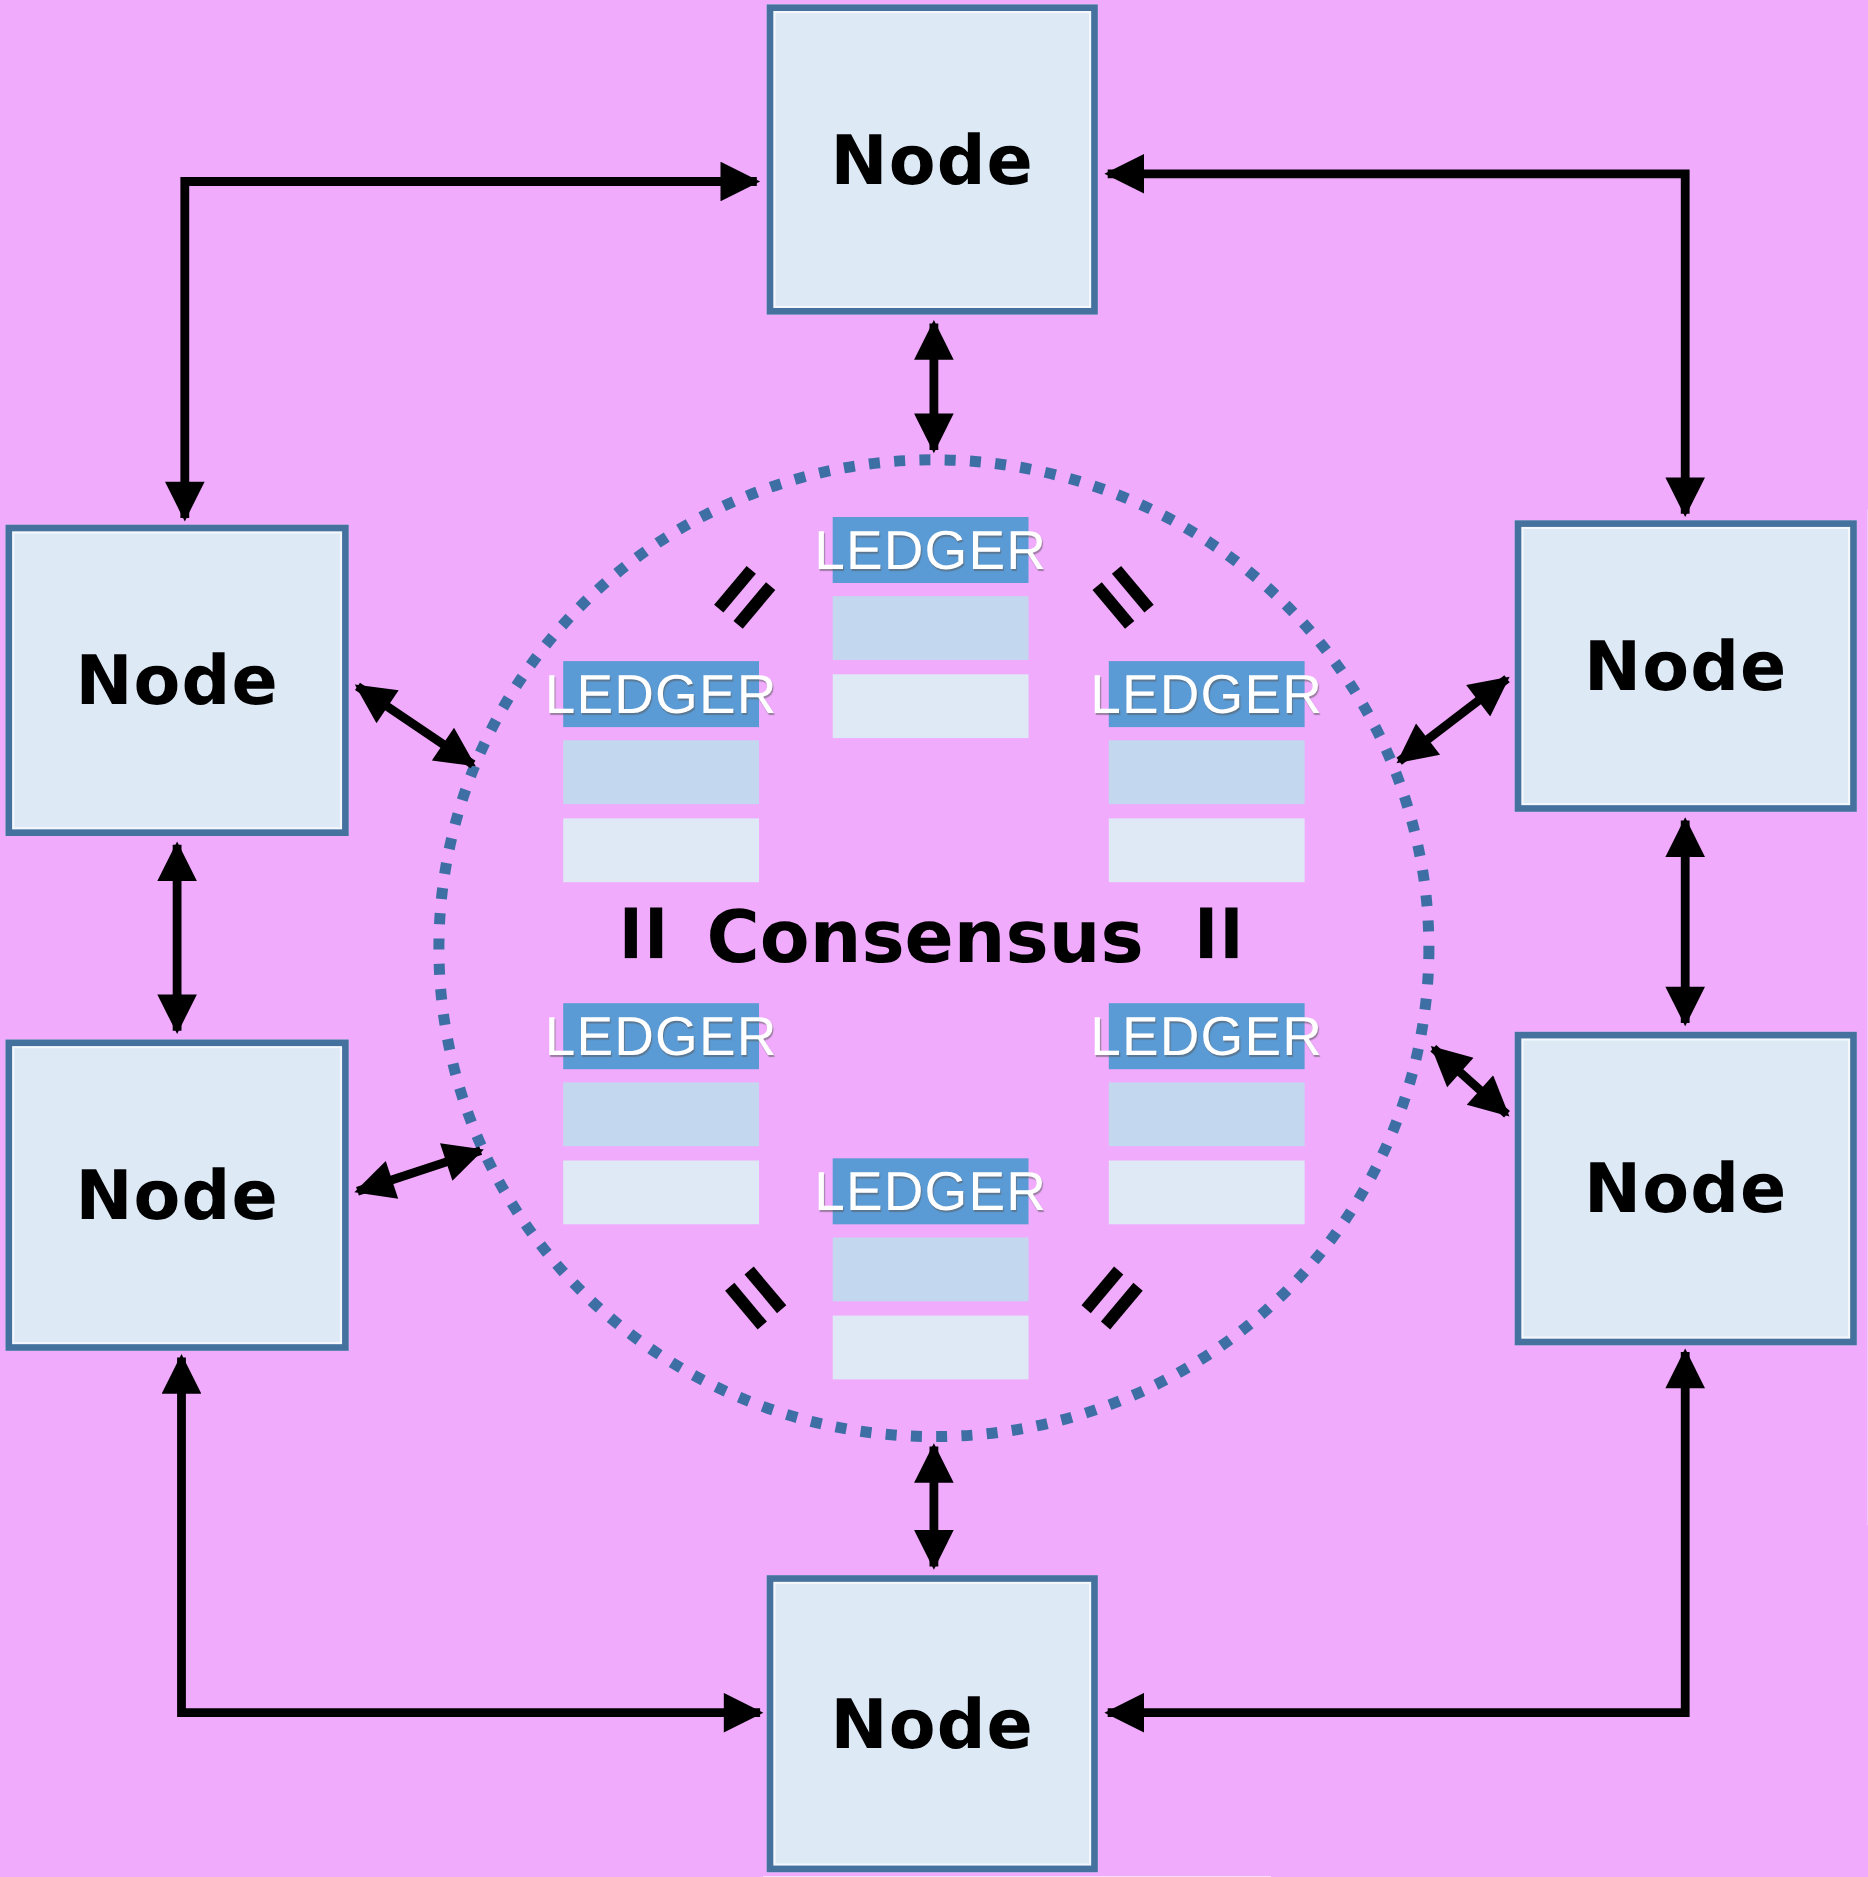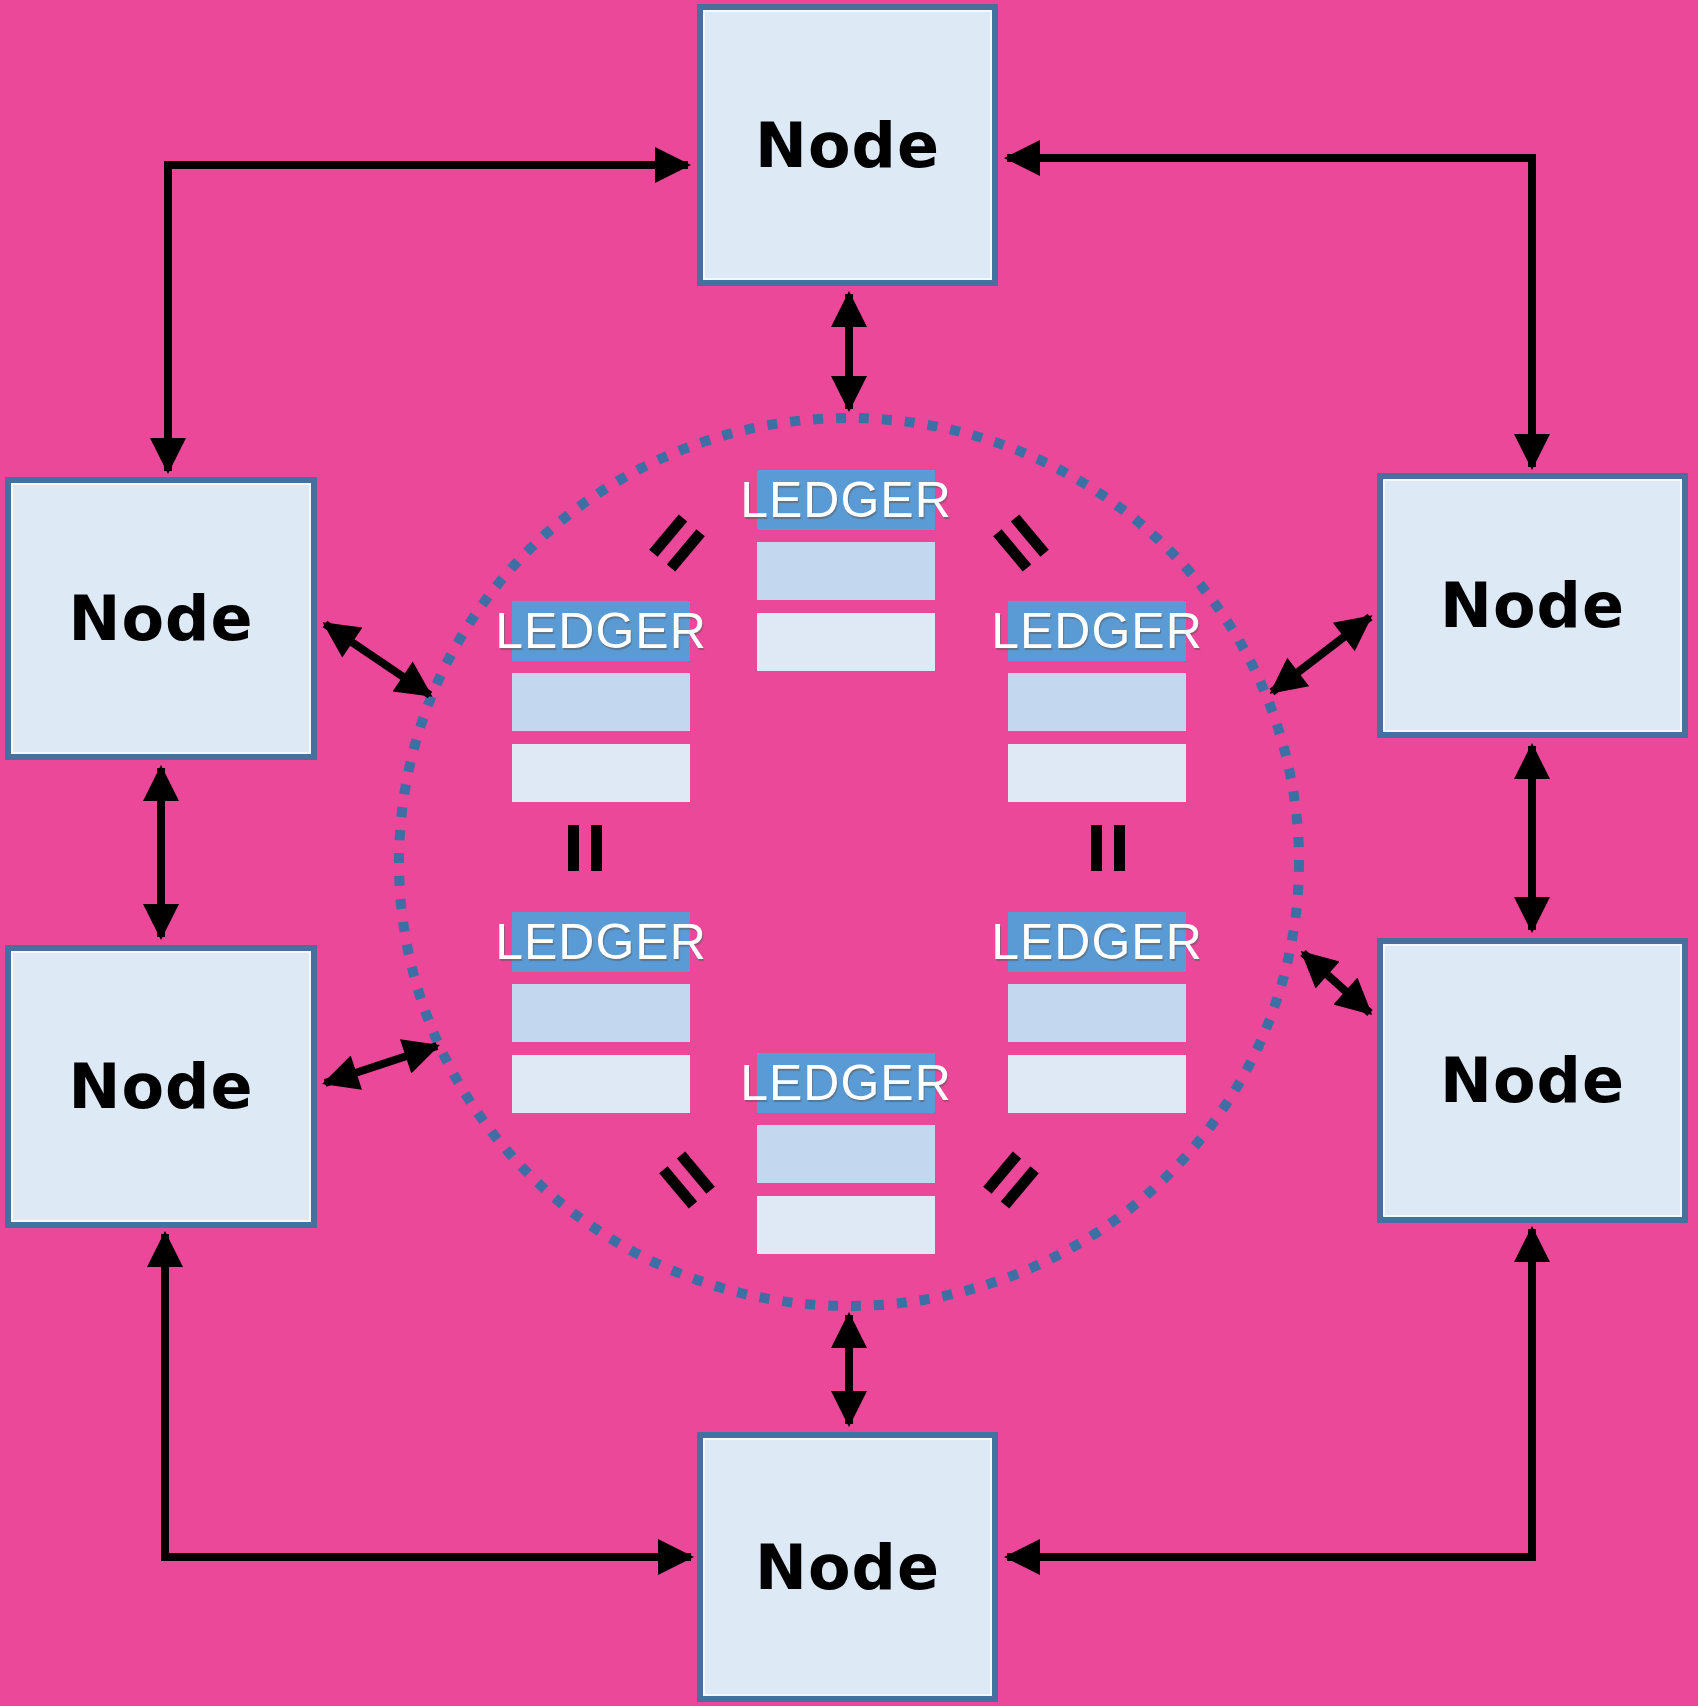--- a/index.html
+++ b/index.html
@@ -1,19 +1,19 @@
 <!DOCTYPE html>
 <html><head>
 <meta charset="utf-8">
 <style>
   html,body{margin:0;padding:0;background:#ffffff;}
   .stage{
     position:relative;
     width:1698px;height:1706px;
-    background:#ec4899;
+    background:#f0abfc;
     font-family:"Liberation Sans", sans-serif;
     overflow:hidden;
   }
   .layer{position:absolute;left:0;top:0;}
 
   
   .node{
     position:absolute;
     background:#dde9f5;
     border:6px solid #44719e;
@@ -165,14 +165,15 @@
   </div>
   <div class="eq" style="left:687px;top:1180px;transform:translate(-50%,-50%) rotate(50deg);">
     <div class="bar"></div>
     <div class="bar"></div>
   </div>
   <div class="eq" style="left:1011px;top:1180px;transform:translate(-50%,-50%) rotate(-50deg);">
     <div class="bar"></div>
     <div class="bar"></div>
   </div>
 
+  <div class="consensus">Consensus</div>
 
 </div>
 
 </body></html>

